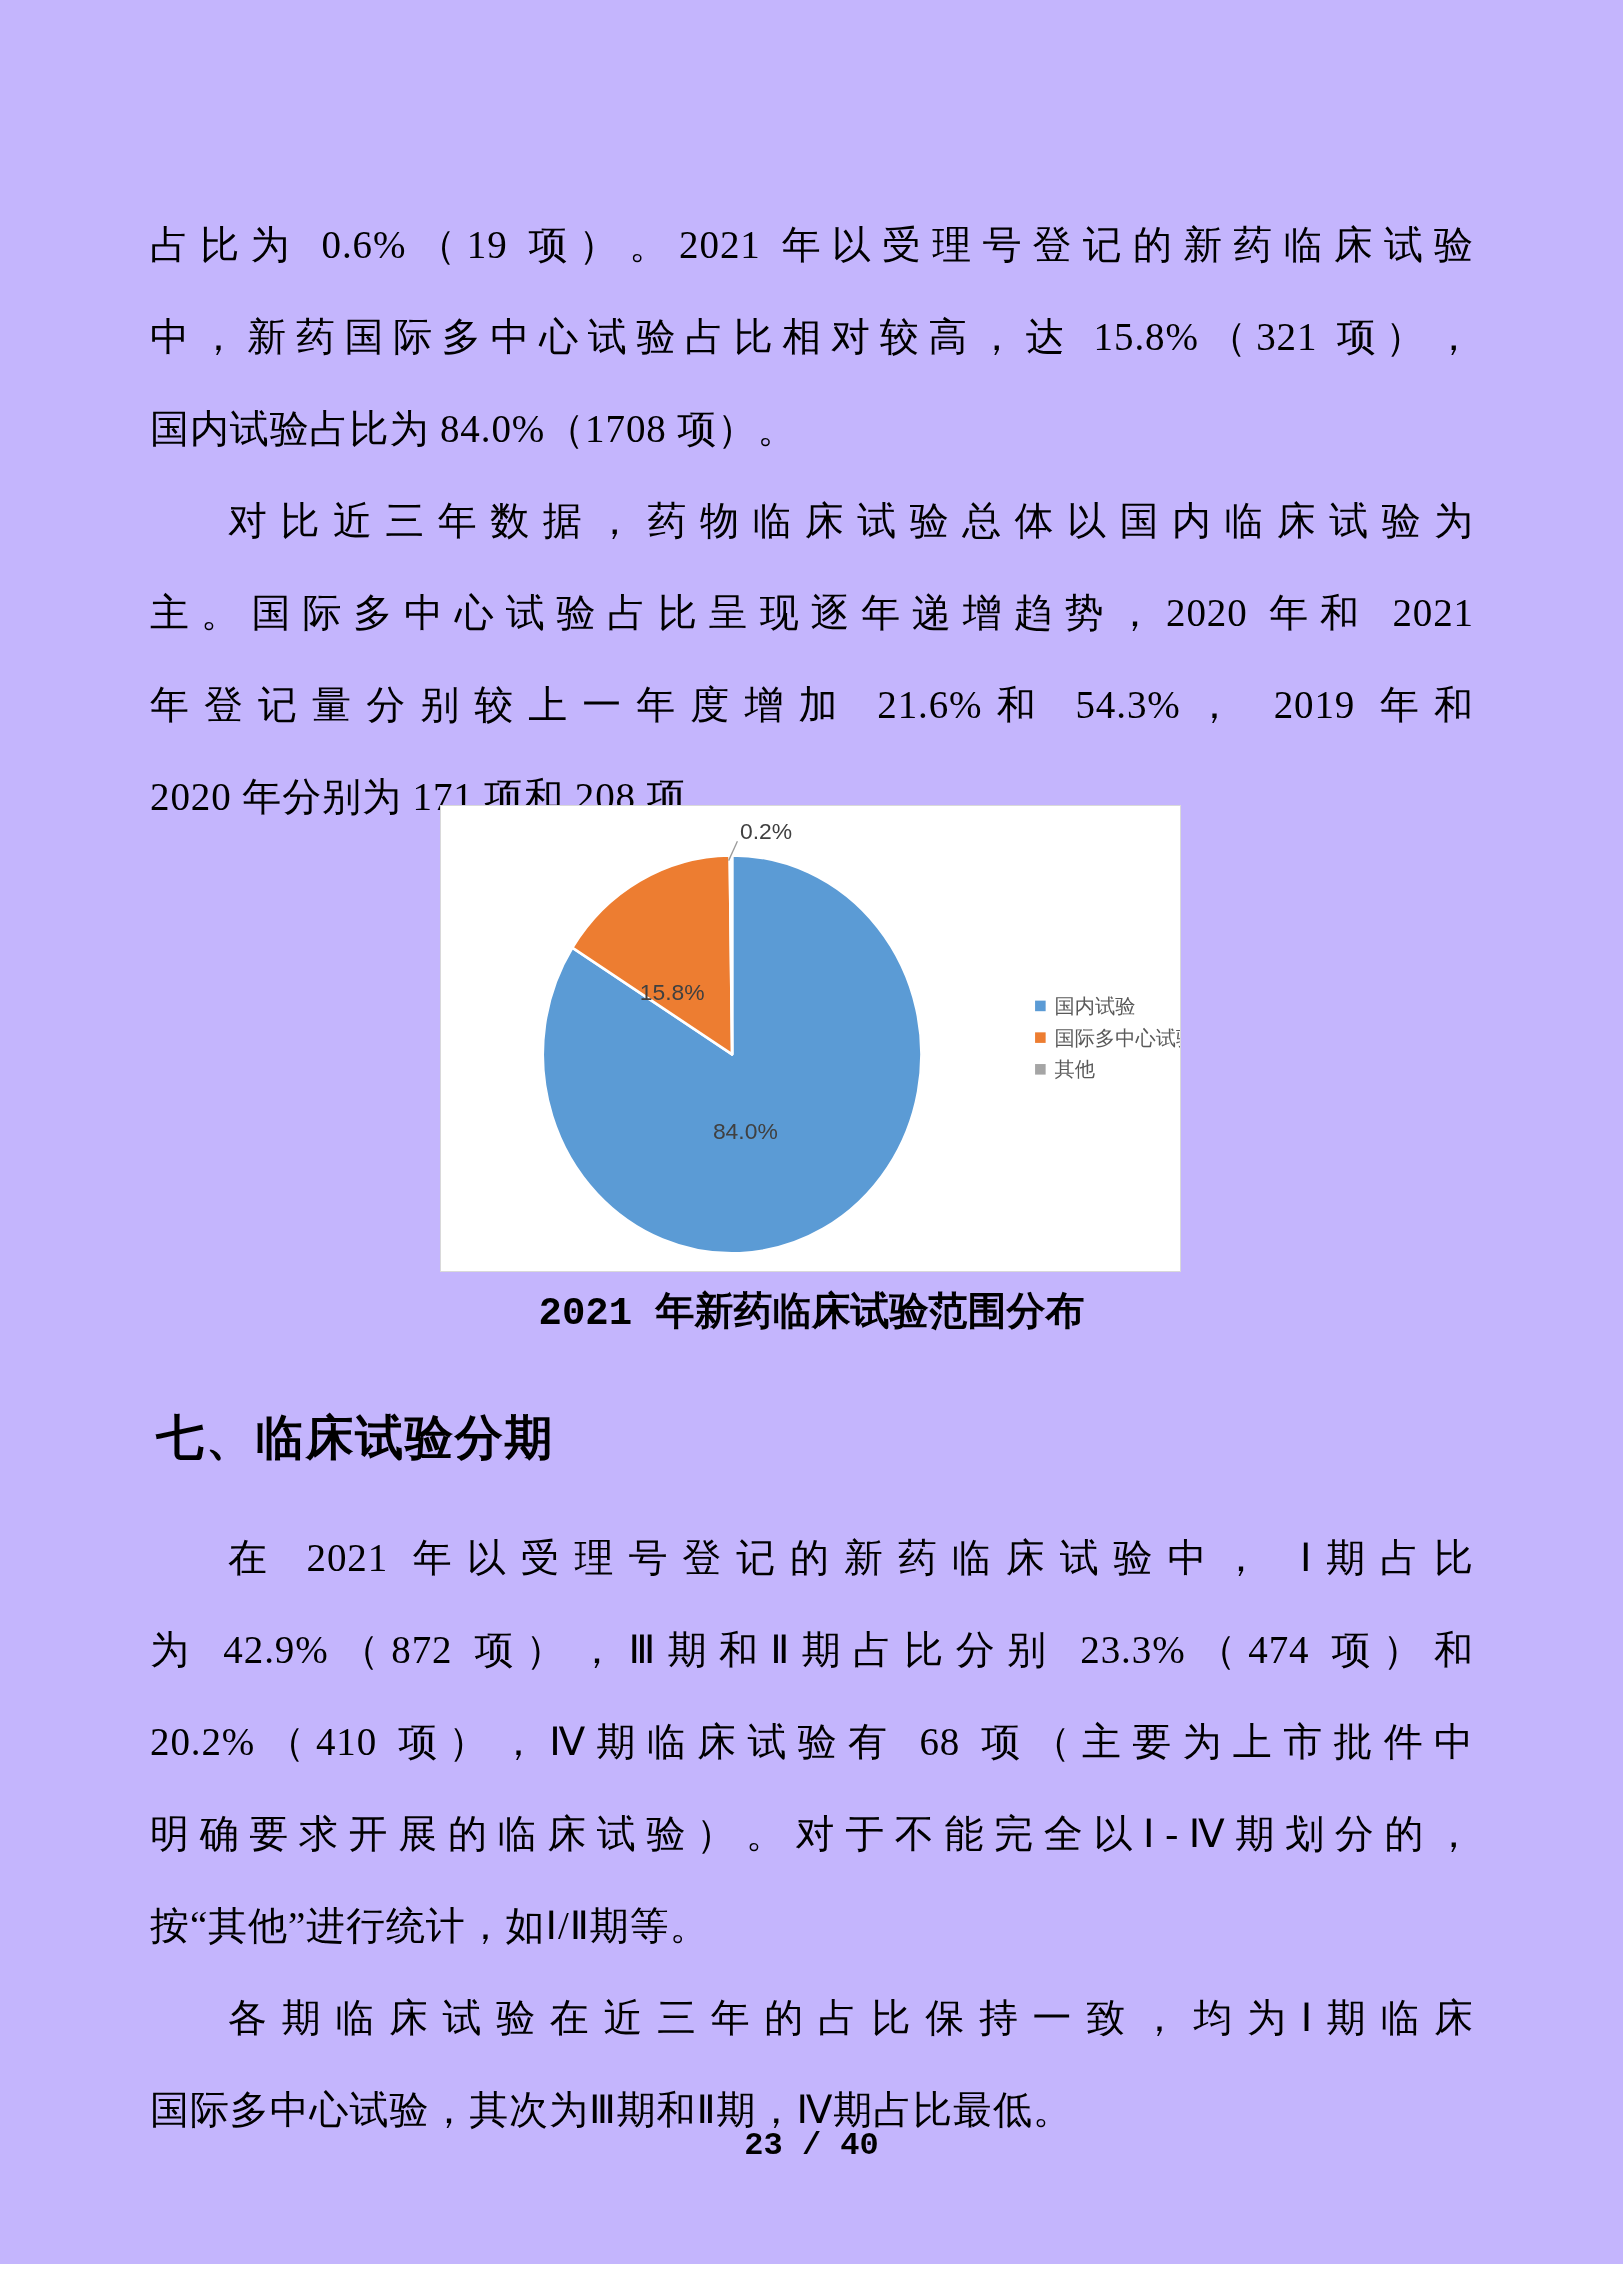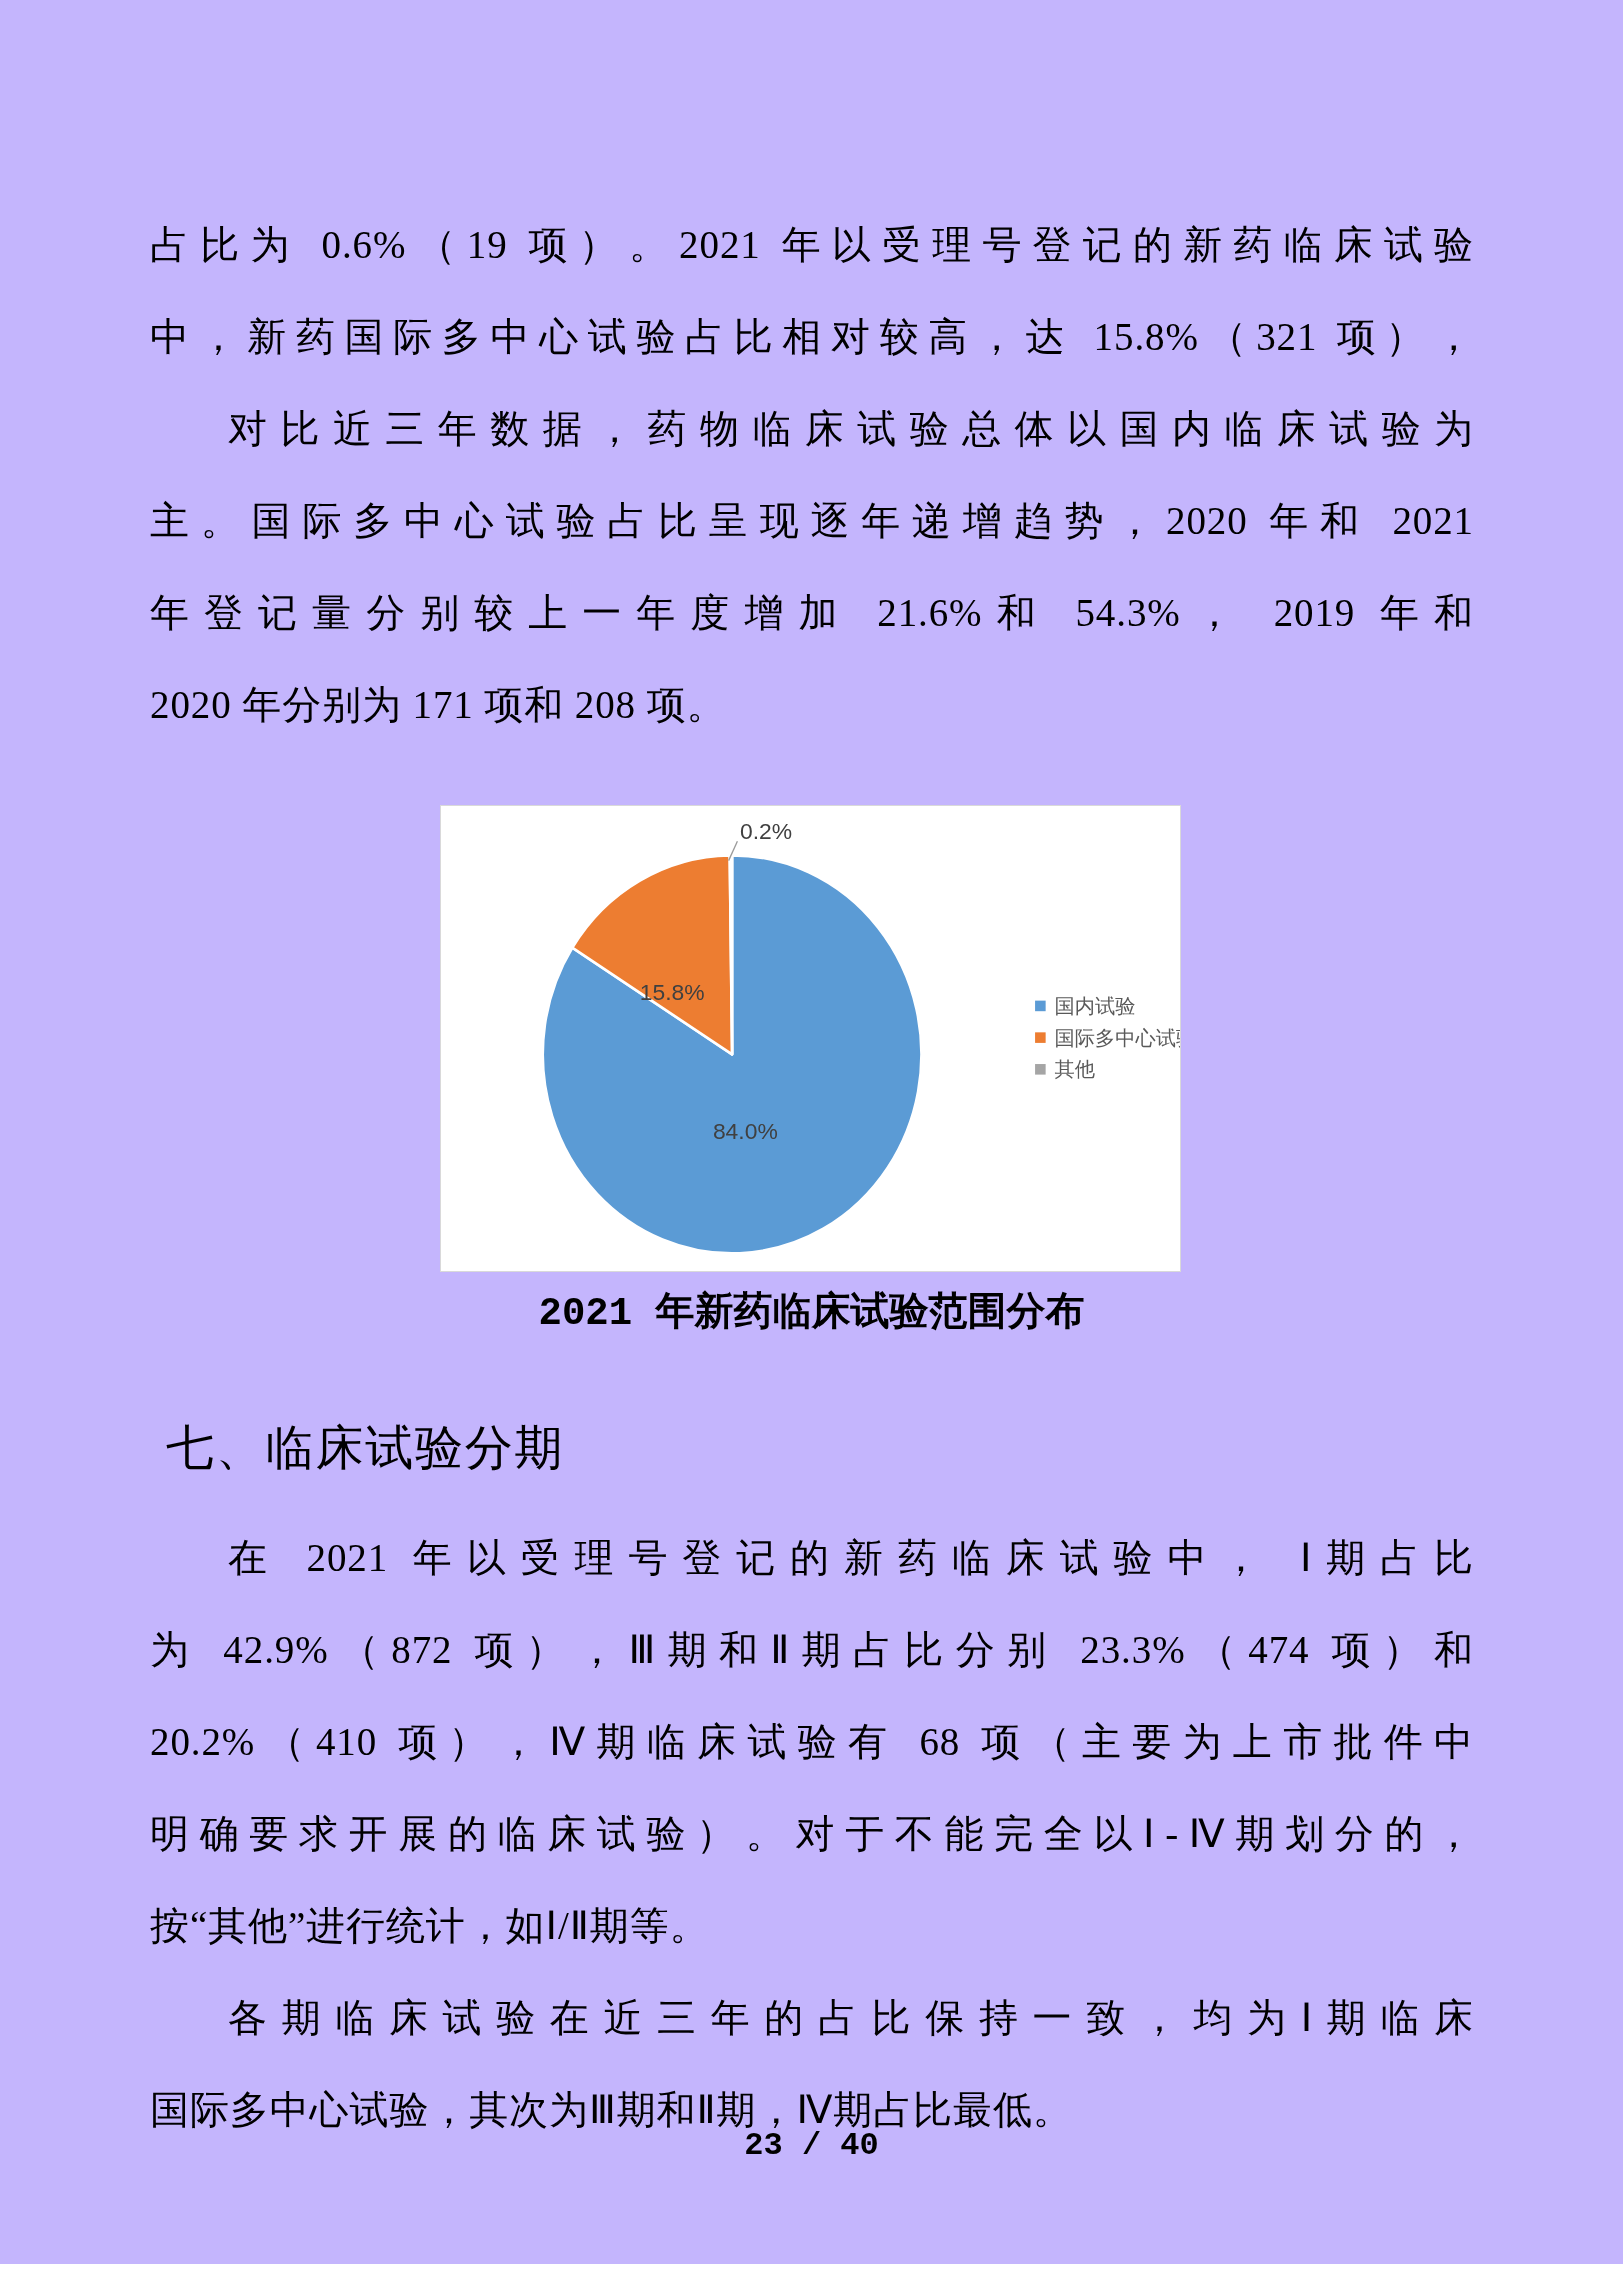--- a/index.html
+++ b/index.html
@@ -50,23 +50,23 @@
     width: 100%;
     text-align: center;
     font-size: 39px;
     font-weight: bold;
     font-family: Liberation Mono, monospace;
   }
   .heading {
     position: absolute;
     left: 150px;
     top: 1400px;
-    margin: 16px;
+    margin: 6px;
     font-family: "Liberation Sans", sans-serif;
-    font-weight: normal;
+    font-weight: bold;
     font-size: 48px;
     letter-spacing: 1.8px;
   }
   .footer {
     position: absolute;
     left: 0;
     top: 2127px;
     width: 100%;
     text-align: center;
     font-size: 32px;
@@ -78,20 +78,21 @@
   }
 </style>
 </head>
 <body>
 
 <div class="page">
 
   <section class="body-text" id="paras-top">
       <div class="line just">占比为 0.6%（19 项）。2021 年以受理号登记的新药临床试验</div>
       <div class="line just">中，新药国际多中心试验占比相对较高，达 15.8%（321 项），</div>
+      <div class="line">国内试验占比为 84.0%（1708 项）。</div>
       <div class="line just indent">对比近三年数据，药物临床试验总体以国内临床试验为</div>
       <div class="line just">主。国际多中心试验占比呈现逐年递增趋势，2020 年和 2021</div>
       <div class="line just">年登记量分别较上一年度增加 21.6%和 54.3%， 2019 年和</div>
       <div class="line">2020 年分别为 171 项和 208 项。</div>
     </section>
 
   <figure class="chart-box">
     <svg id="pie-svg" viewBox="0 0 838 528" xmlns="http://www.w3.org/2000/svg">
         <path d="M 330 282 L 330.00 56.00 A 215 226 0 1 1 148.47 160.90 Z" fill="#5B9BD5" stroke="#ffffff" stroke-width="3" stroke-linejoin="round"></path>
         <path d="M 330 282 L 148.47 160.90 A 215 226 0 0 1 327.30 56.02 Z" fill="#ED7D31" stroke="#ffffff" stroke-width="3" stroke-linejoin="round"></path>

